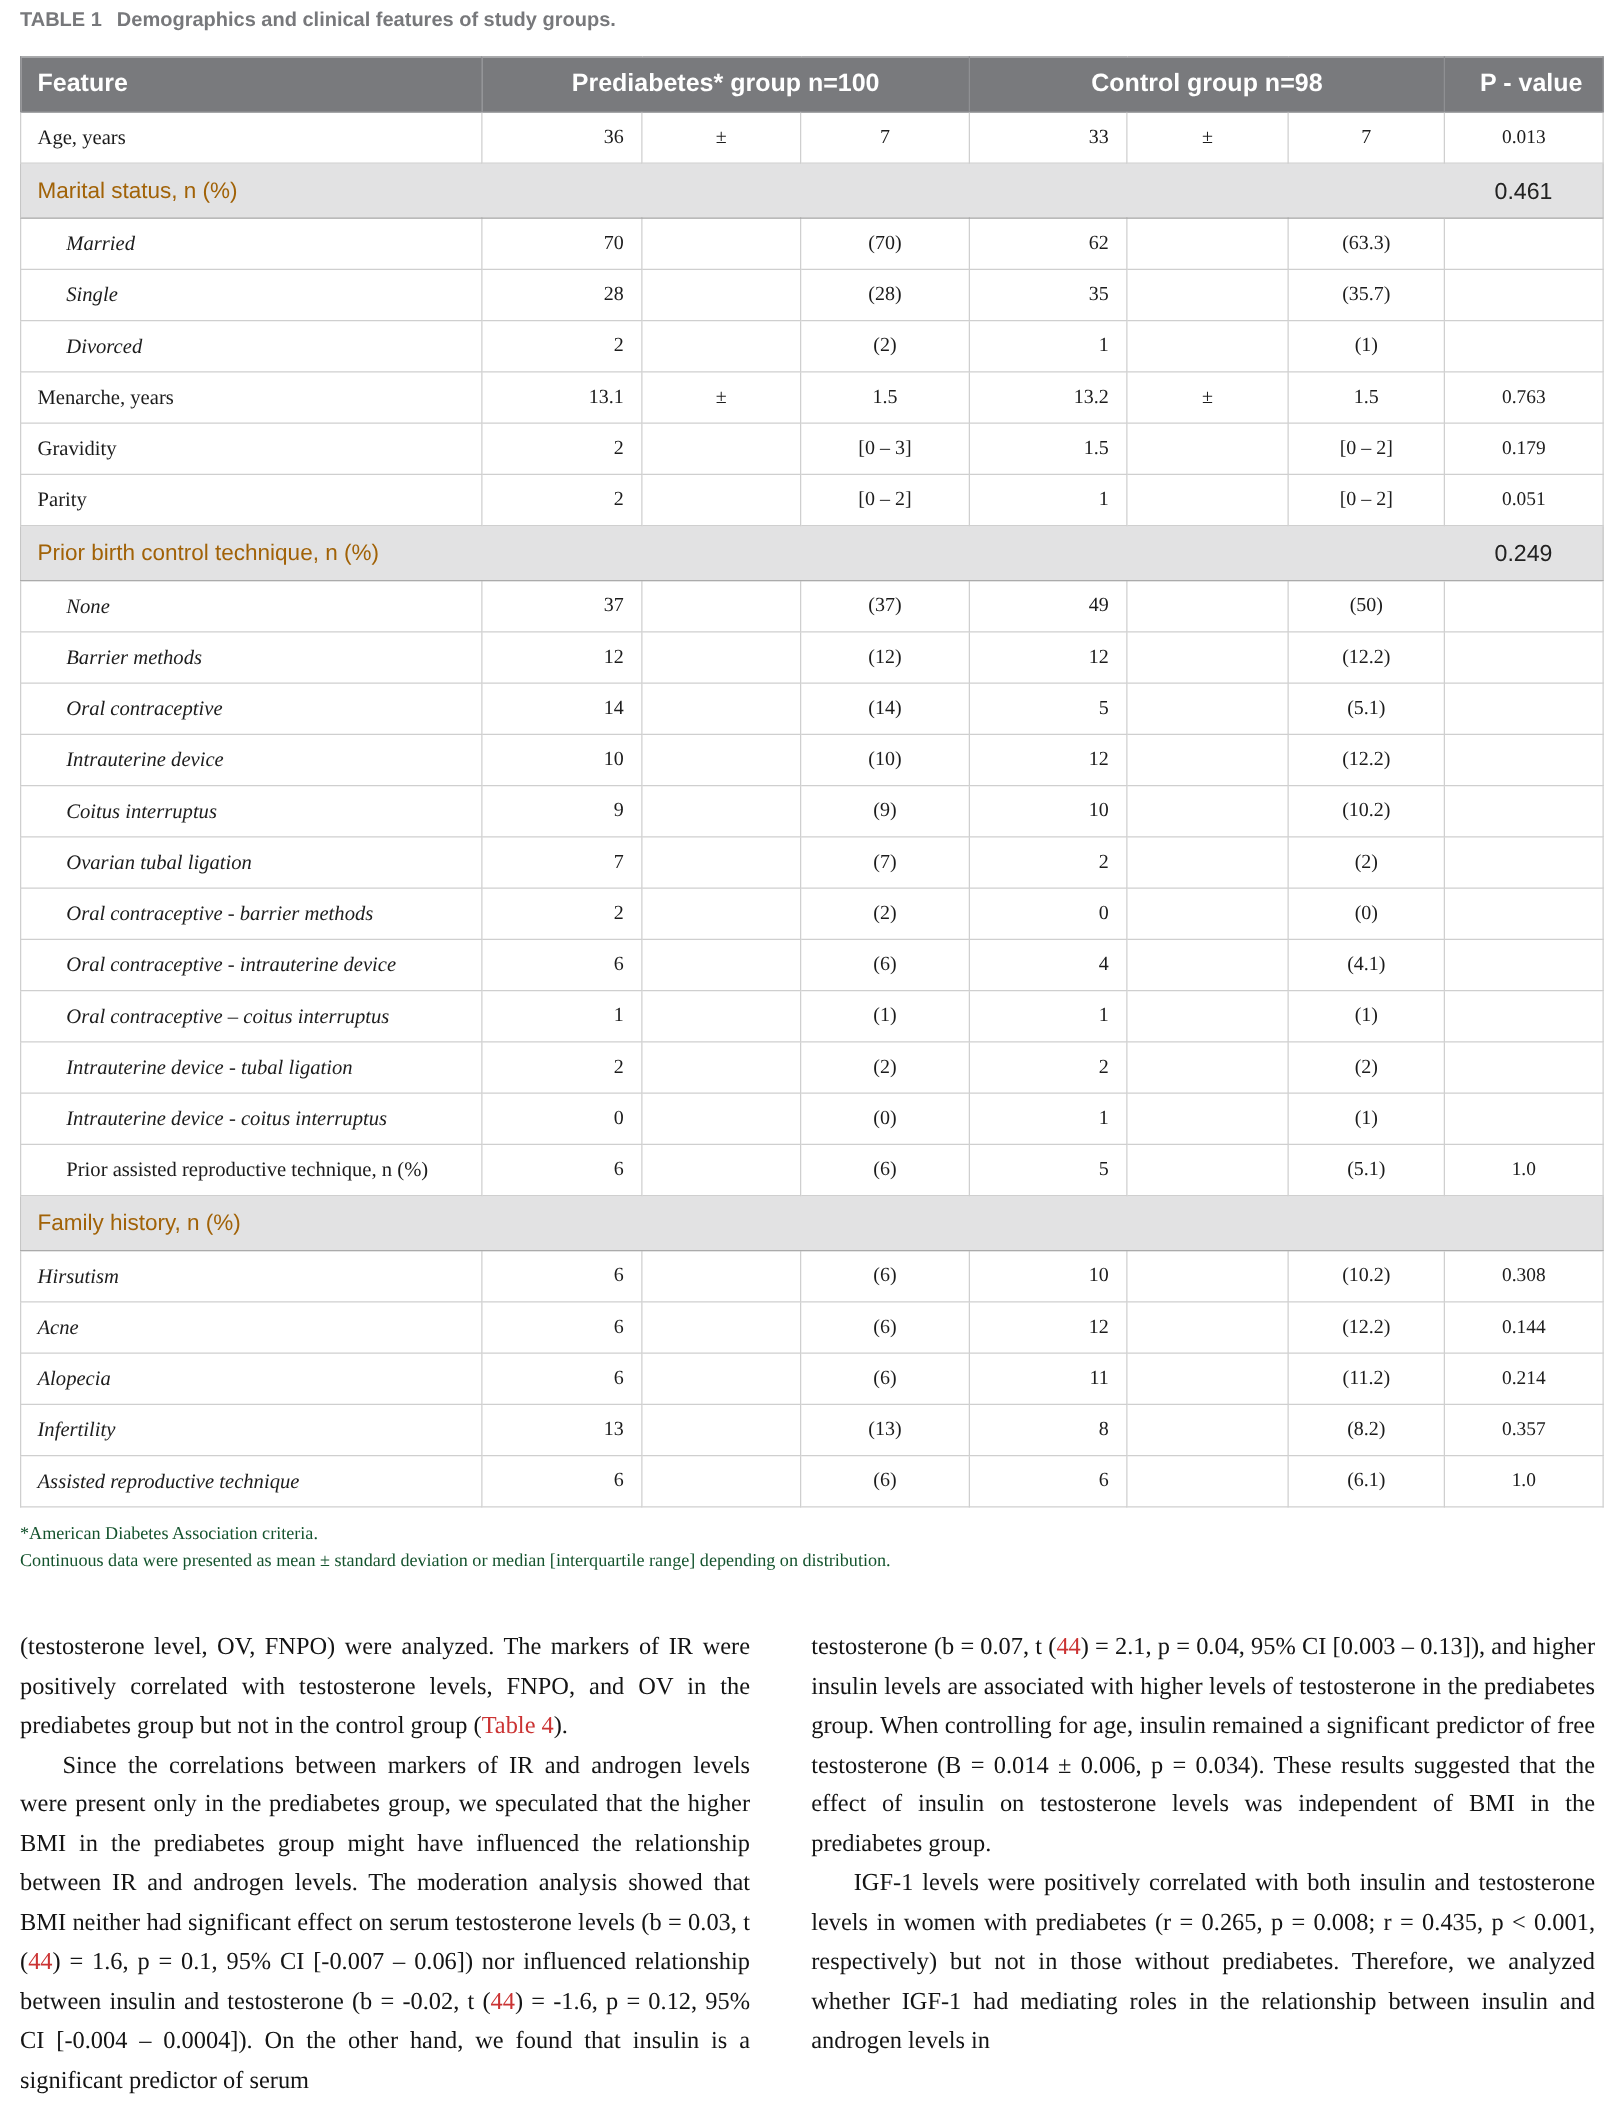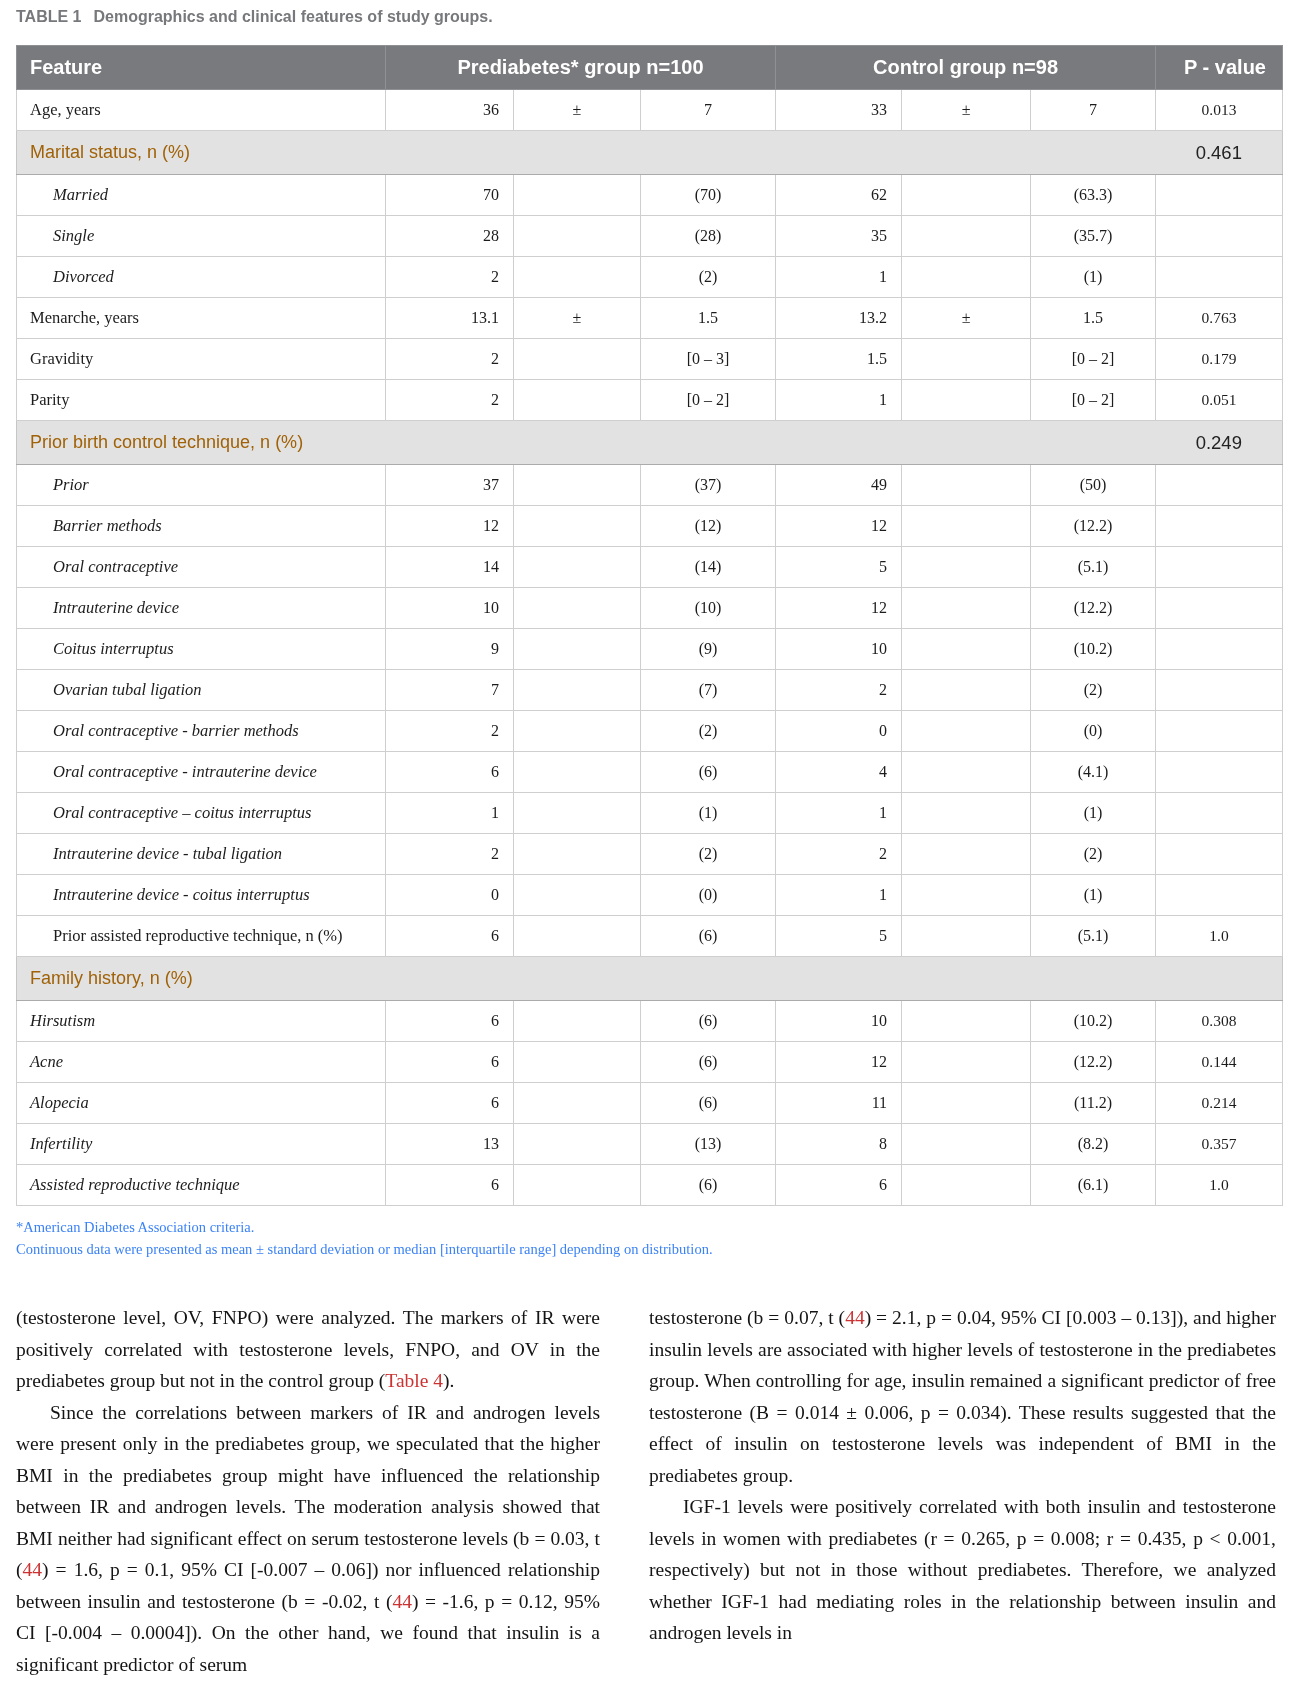--- a/index.html
+++ b/index.html
@@ -52,21 +52,21 @@
     border-top: 1px solid var(--border-dark, #ababab);
     border-bottom: 1px solid var(--border-dark, #ababab);
     font-family: "Liberation Sans", sans-serif;
   }
   td.sec-label { text-align: left; padding-left: 13px; font-size: 18px; color: #a16207; }
   td.sec-p     { text-align: center; font-size: 18.5px; color: #222; }
 
   
   .footnotes {
     margin-top: 10px;
-    font-size: 14.5px; line-height: 22px; color: #3b82f6;
+    font-size: 14.5px; line-height: 22px; color: #14532d;
   }
 
   
   .body-columns {
     margin-top: 42px;
     display: flex; gap: 49px;
   }
   .col { text-align: justify; font-size: 19.5px; line-height: 31.5px; color: #141414; }
   .col-left  { width: 584px; flex: 0 0 584px; }
   .col-right { width: 627px; flex: 0 0 627px; }
@@ -175,21 +175,21 @@
           <td class="td-val">1</td>
           <td class="td-pm"></td>
           <td class="td-paren">[0 – 2]</td>
           <td class="td-p">0.051</td>
         </tr>
         <tr class="section-row">
           <td colspan="7" class="sec-label">Prior birth control technique, n (%)</td>
           <td class="sec-p">0.249</td>
         </tr>
         <tr class="data-row">
-          <td class="td-label lbl-indent lbl-italic">Prior</td>
+          <td class="td-label lbl-indent lbl-italic">None</td>
           <td class="td-val">37</td>
           <td class="td-pm"></td>
           <td class="td-paren">(37)</td>
           <td class="td-val">49</td>
           <td class="td-pm"></td>
           <td class="td-paren">(50)</td>
           <td class="td-p"></td>
         </tr>
         <tr class="data-row">
           <td class="td-label lbl-indent lbl-italic">Barrier methods</td>

